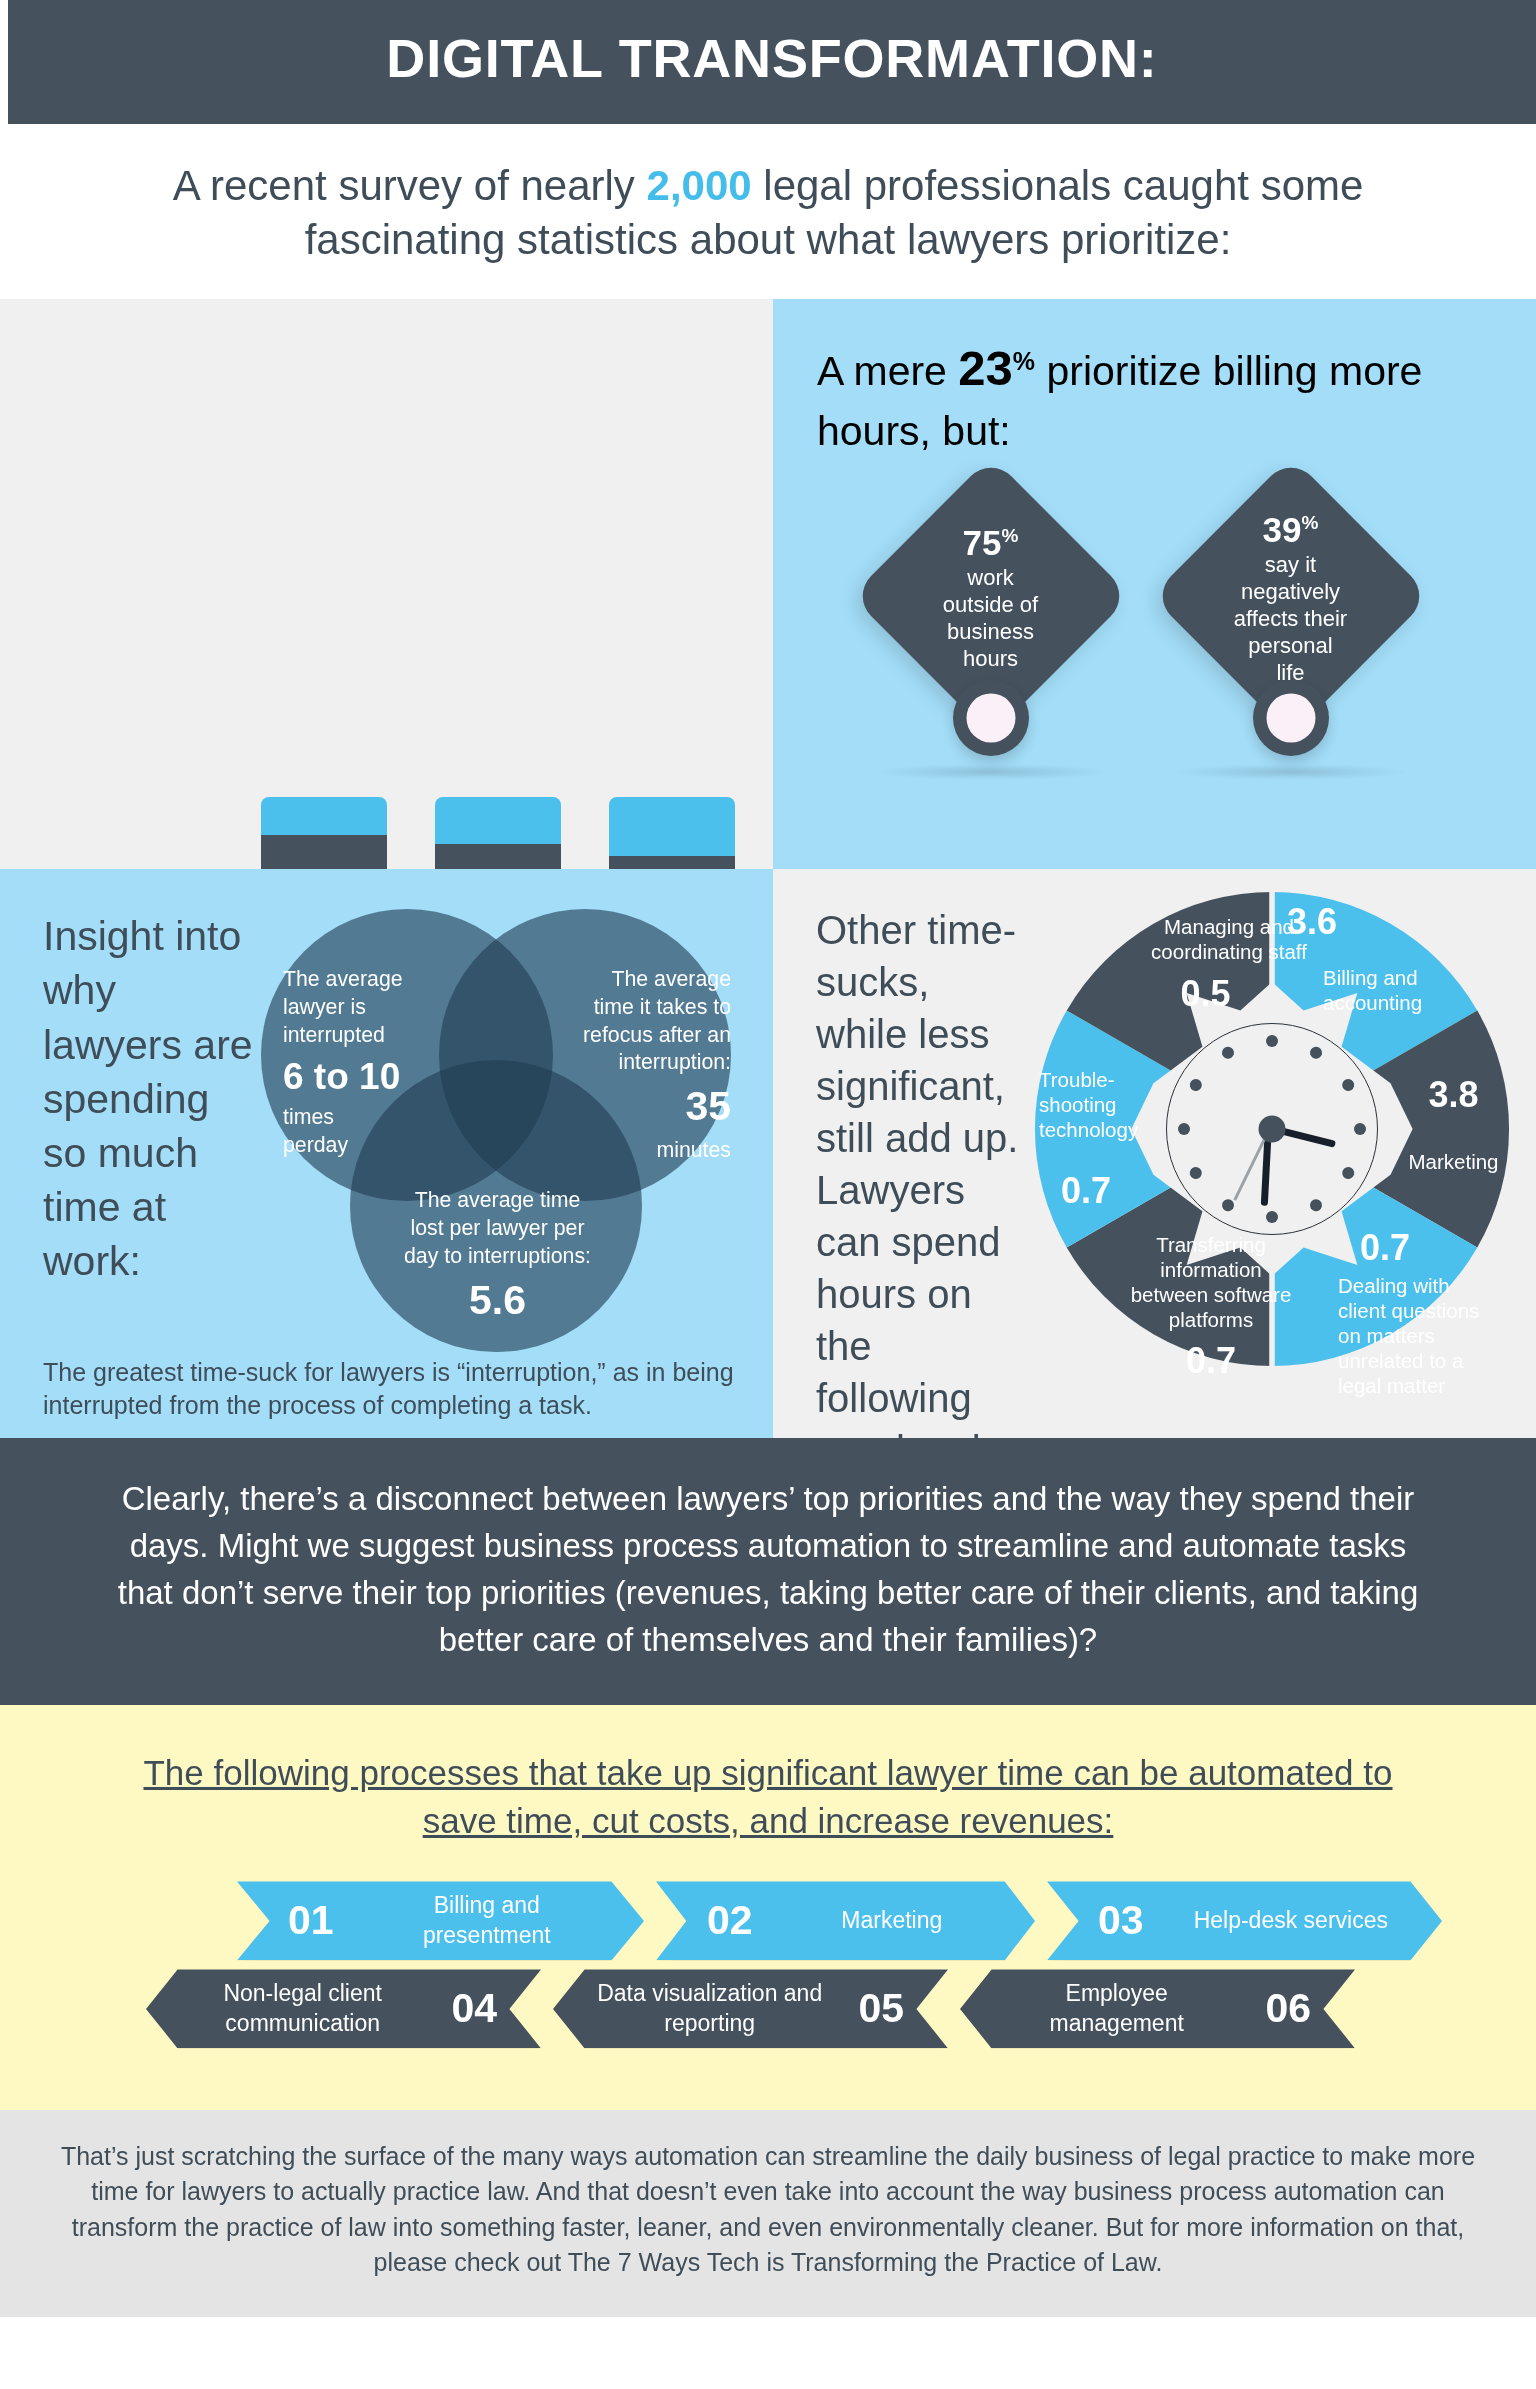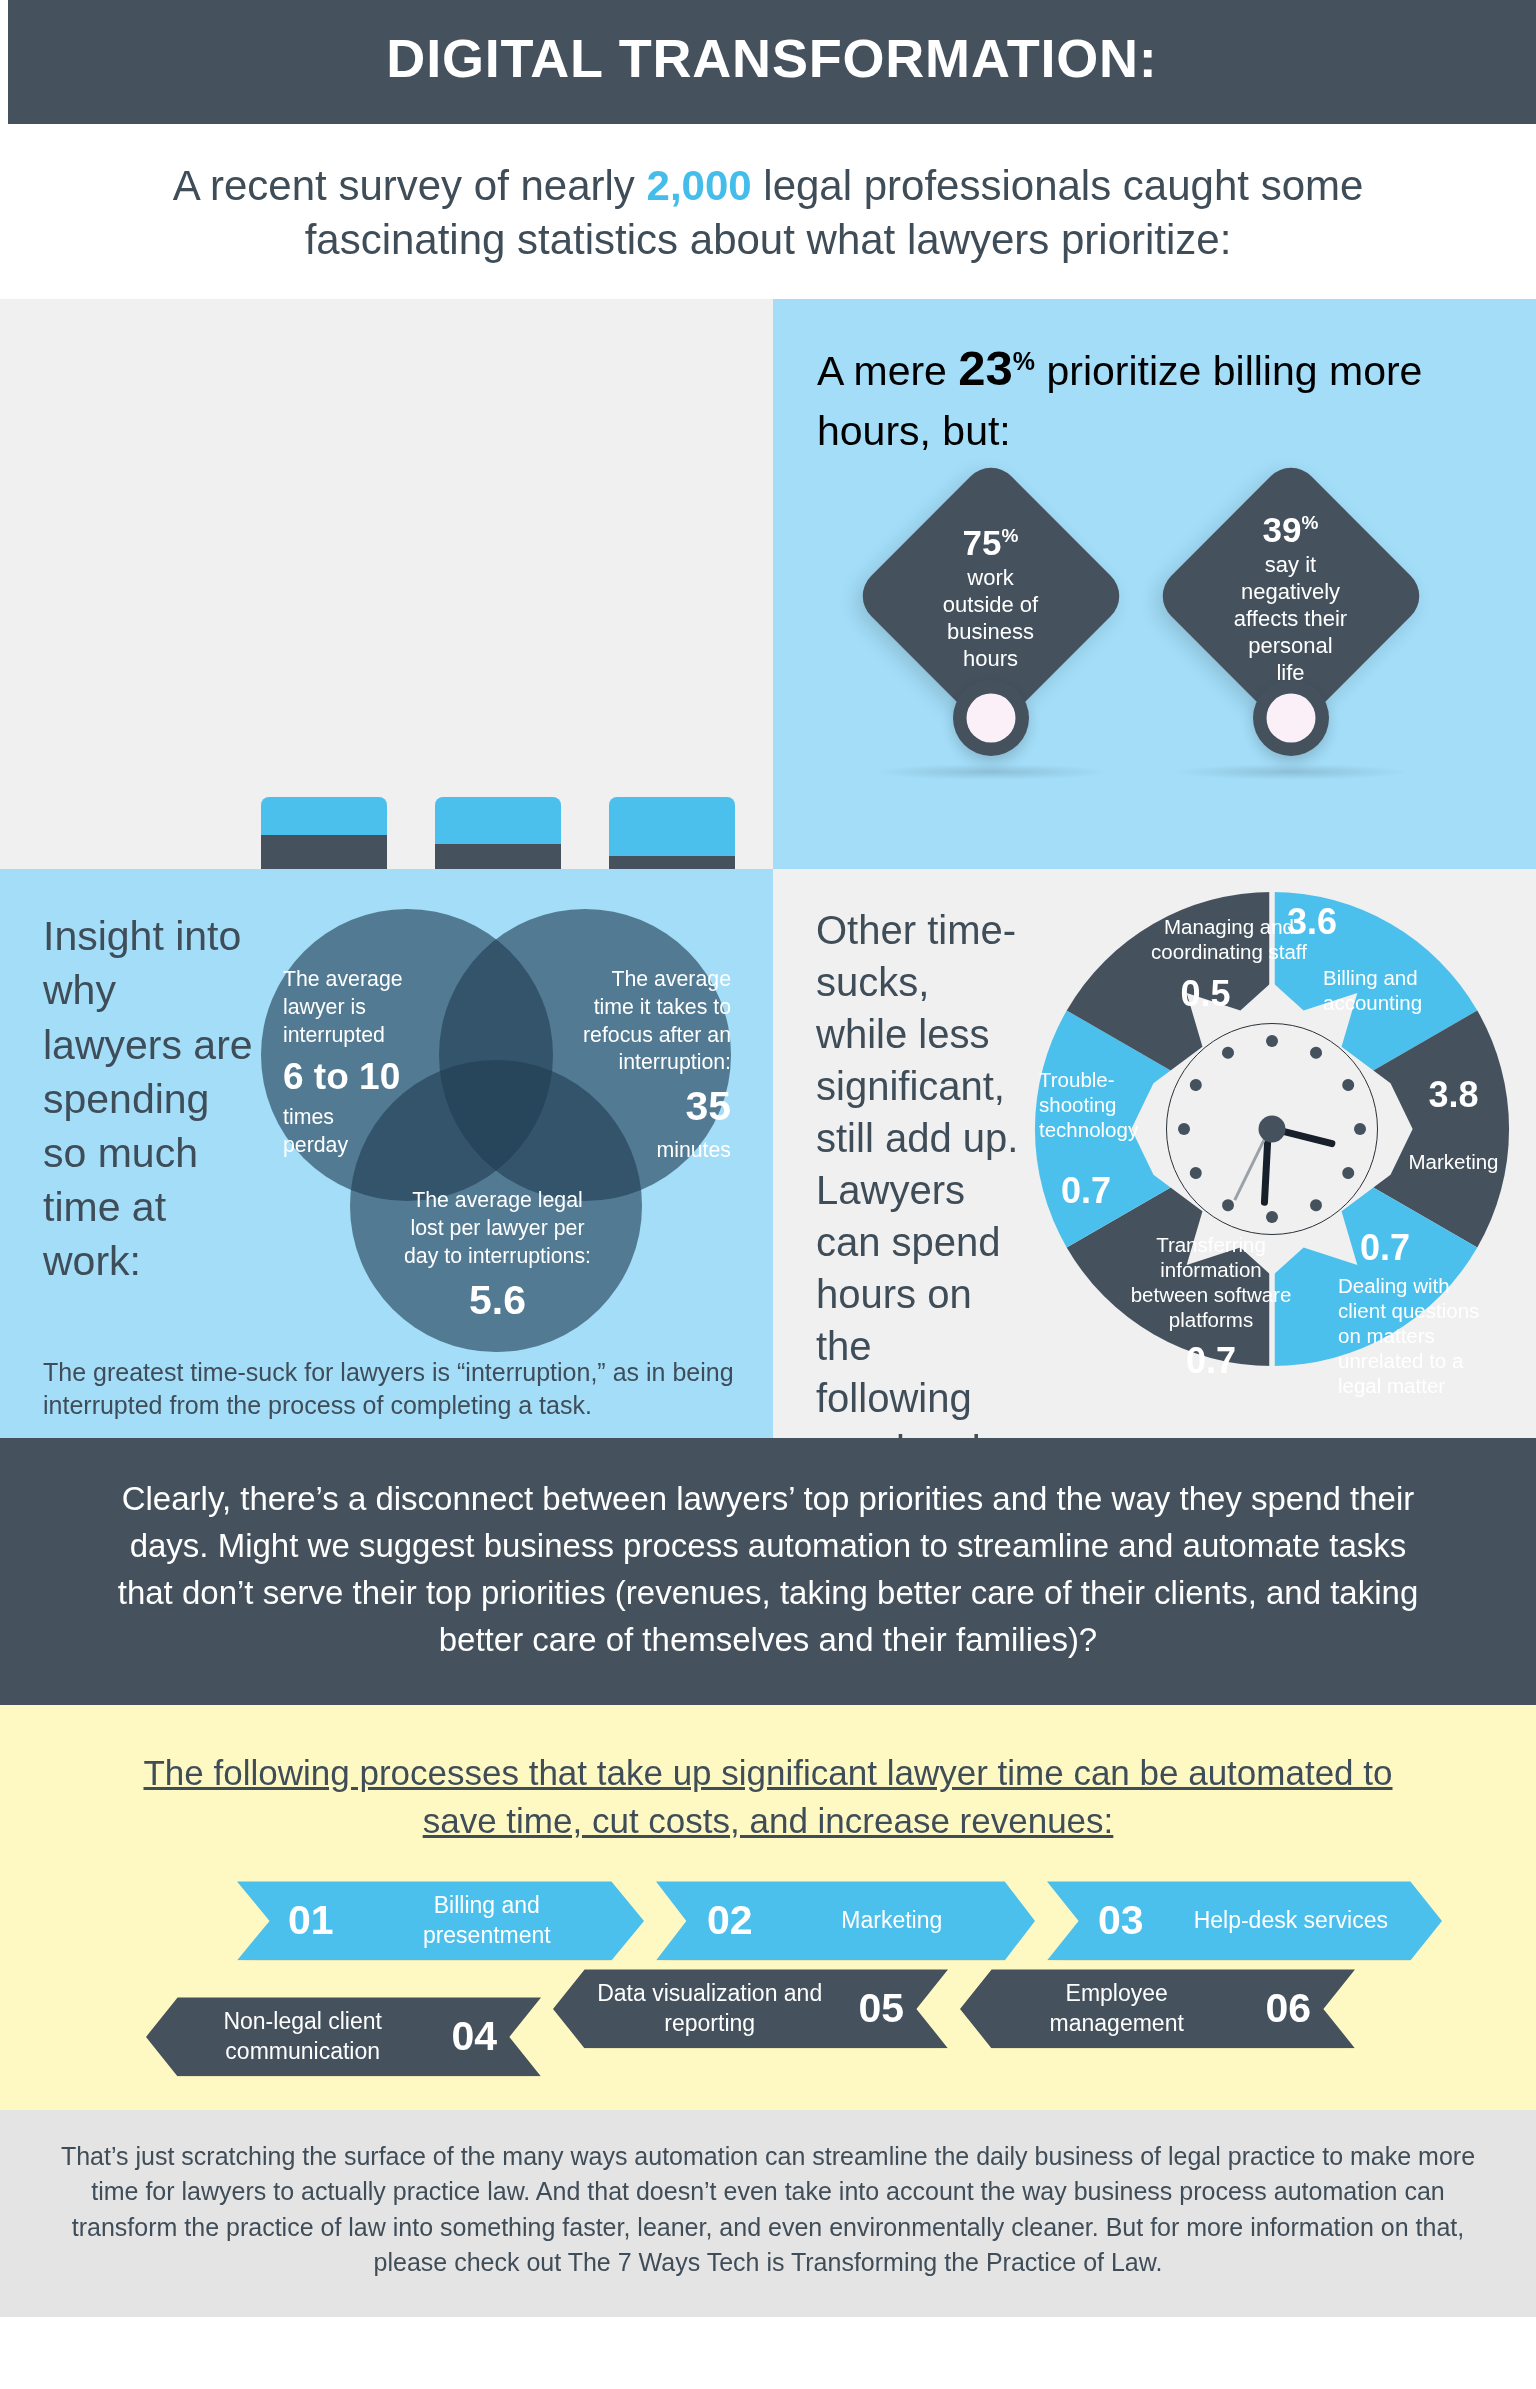--- a/index.html
+++ b/index.html
@@ -317,21 +317,21 @@
       <div class="venn-lbl" style="left:292px; top:81px; width:178px; text-align:right;">
         <span>The average</span><br>
         <span>time it takes to</span><br>
         <span>refocus after an</span><br>
         <span>interruption:</span>
         <span class="num2">35</span>
         <span>minutes</span>
       </div>
 
       <div class="venn-lbl" style="left:126px; top:302px; width:221px;">
-        <span>The average legal</span><br>
+        <span>The average time</span><br>
         <span>lost per lawyer per</span><br>
         <span>day to interruptions:</span>
         <span class="num2">5.6</span>
       </div>
     </div>
     <div class="venn-note">The greatest time-suck for lawyers is “interruption,” as in being interrupted from the process of completing a task.</div>
   </div>
 
   <div class="panel p-clock">
     <div class="clock-head">Other time-sucks, while less significant, still add up. Lawyers can spend hours on the following non-legal tasks each day:</div>
@@ -421,21 +421,21 @@
     </div>
     <div class="arrow row1" style="left:656px; width:379px;">
       <span class="num">02</span>
       <span class="txt">Marketing</span>
     </div>
     <div class="arrow row1" style="left:1047px; width:395px;">
       <span class="num">03</span>
       <span class="txt">Help-desk services</span>
     </div>
 
-    <div class="arrow row2" style="left:146px; width:395px;margin-top:28px;">
+    <div class="arrow row2" style="left:146px; width:395px;">
       <span class="txt">Non-legal client communication</span>
       <span class="num">04</span>
     </div>
     <div class="arrow row2" style="left:553px; width:395px;">
       <span class="txt">Data visualization and reporting</span>
       <span class="num">05</span>
     </div>
     <div class="arrow row2" style="left:960px; width:395px;">
       <span class="txt">Employee management</span>
       <span class="num">06</span>

